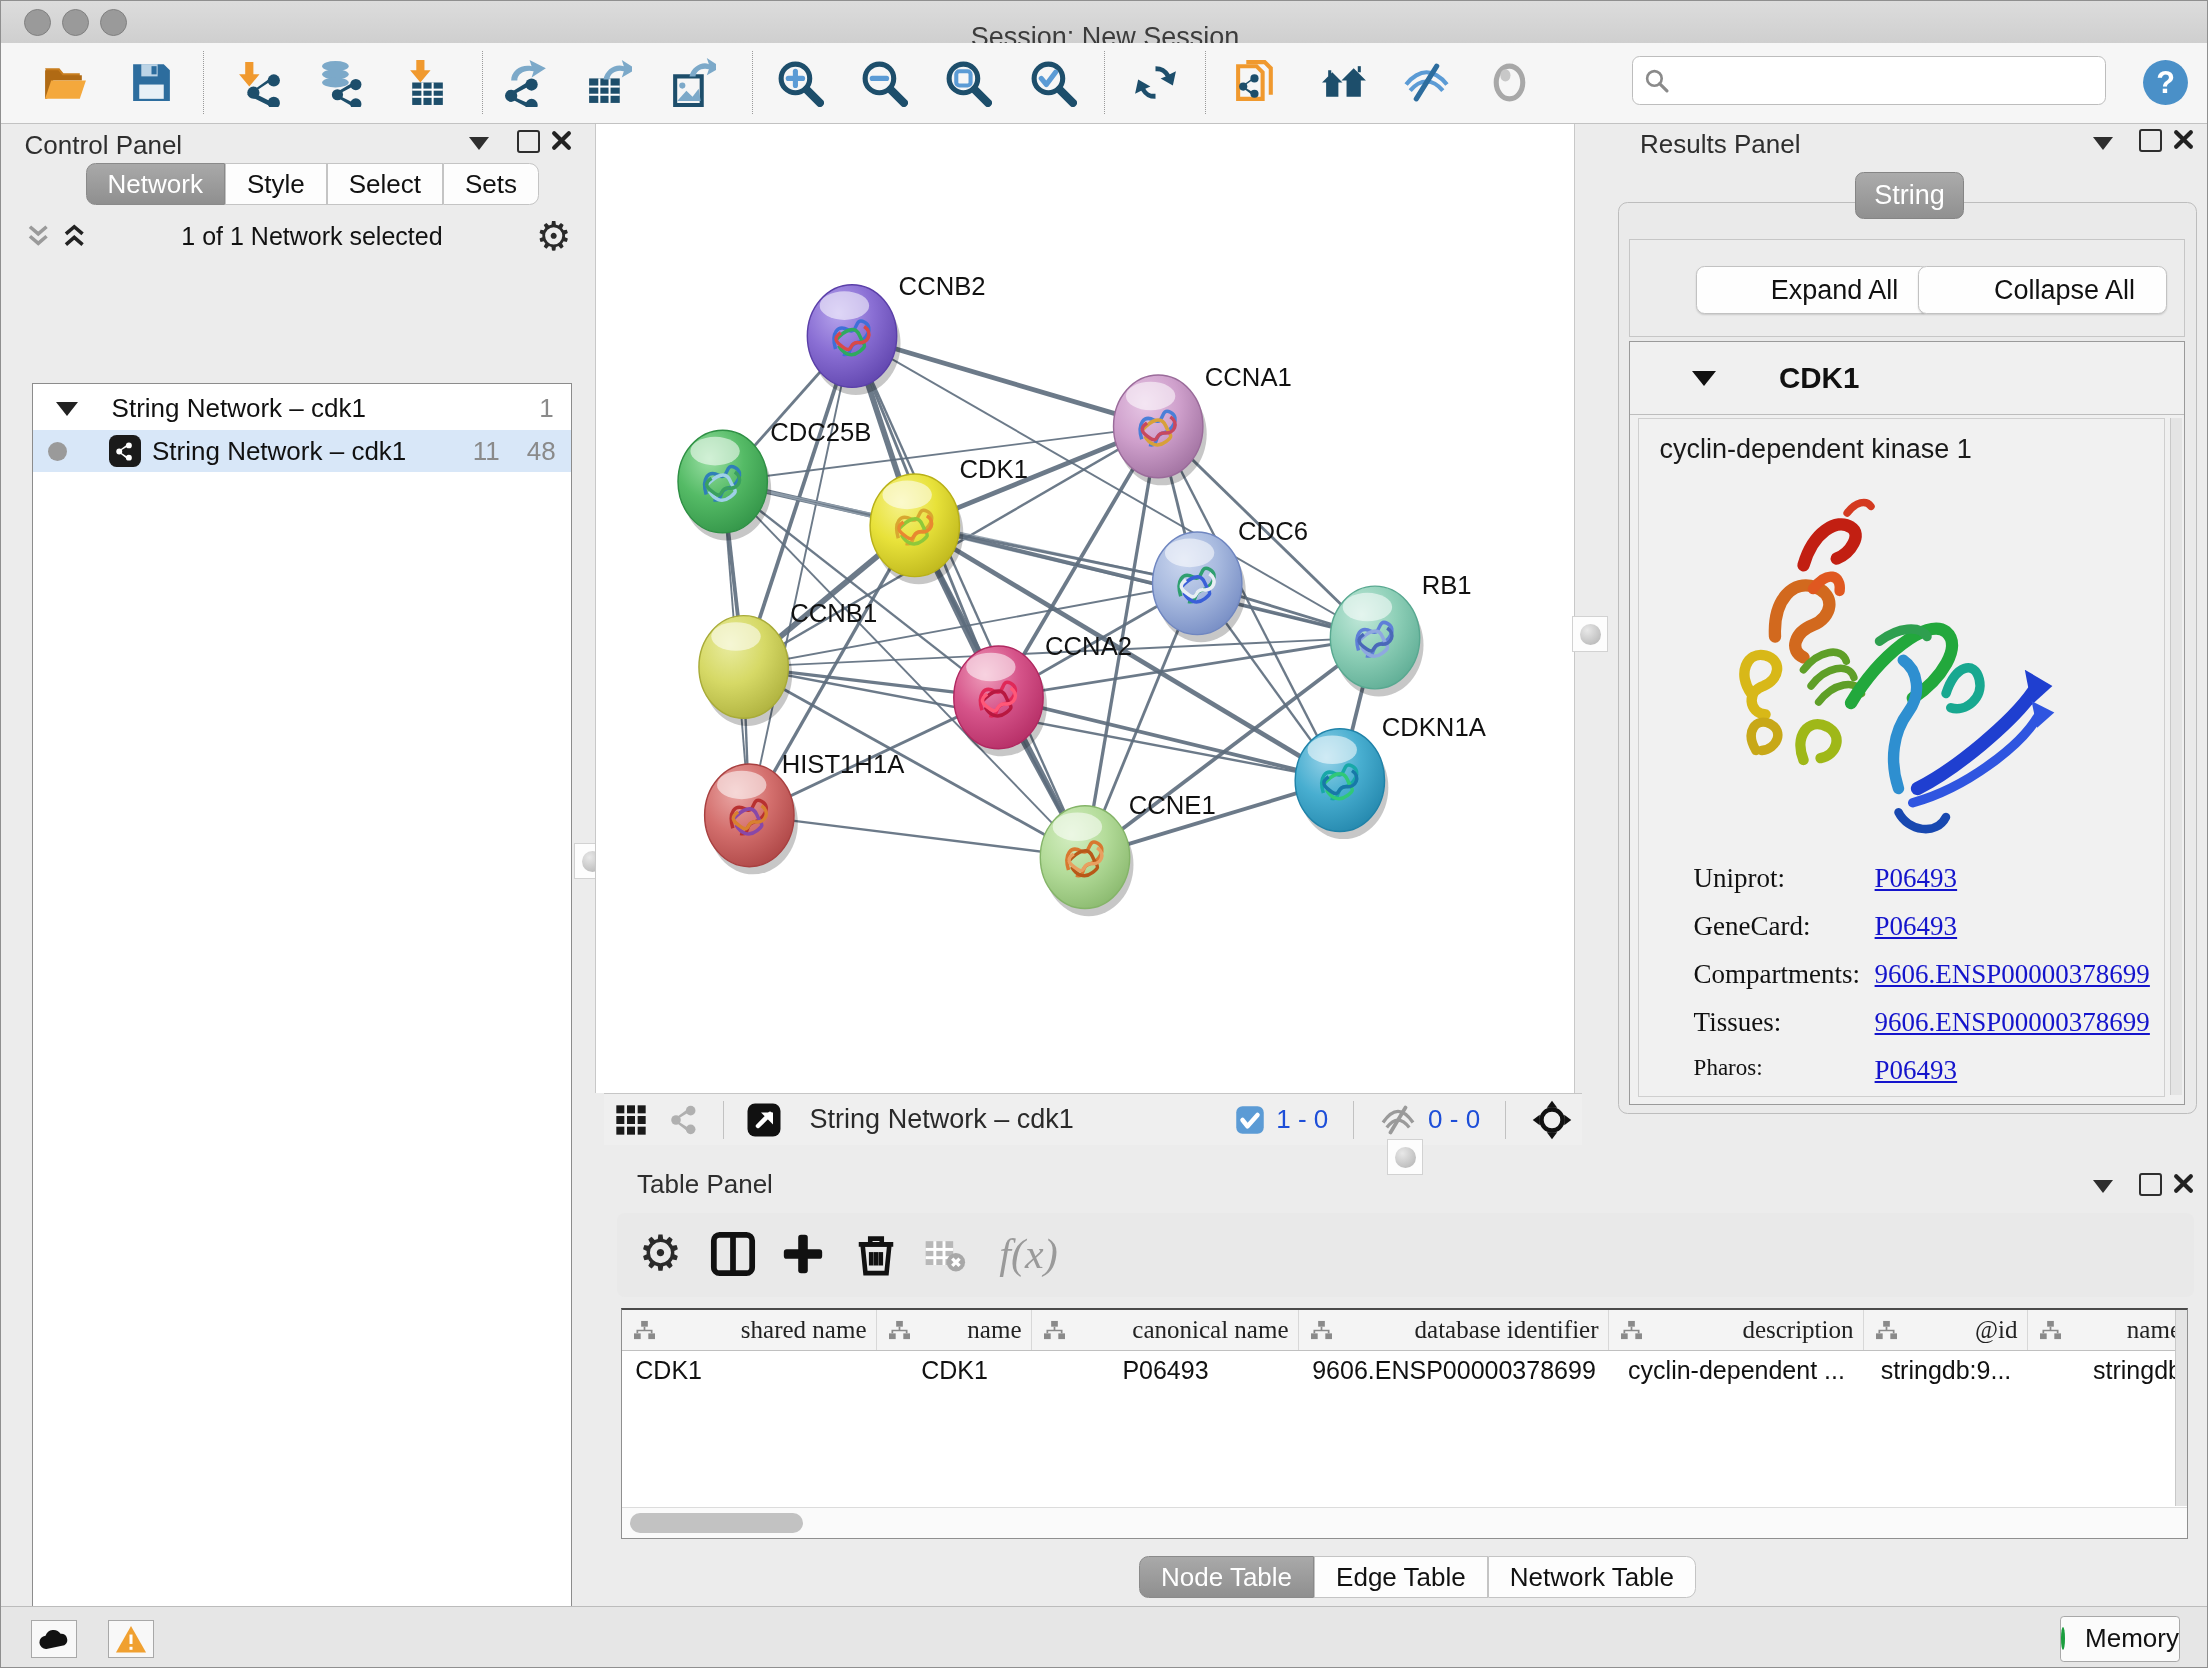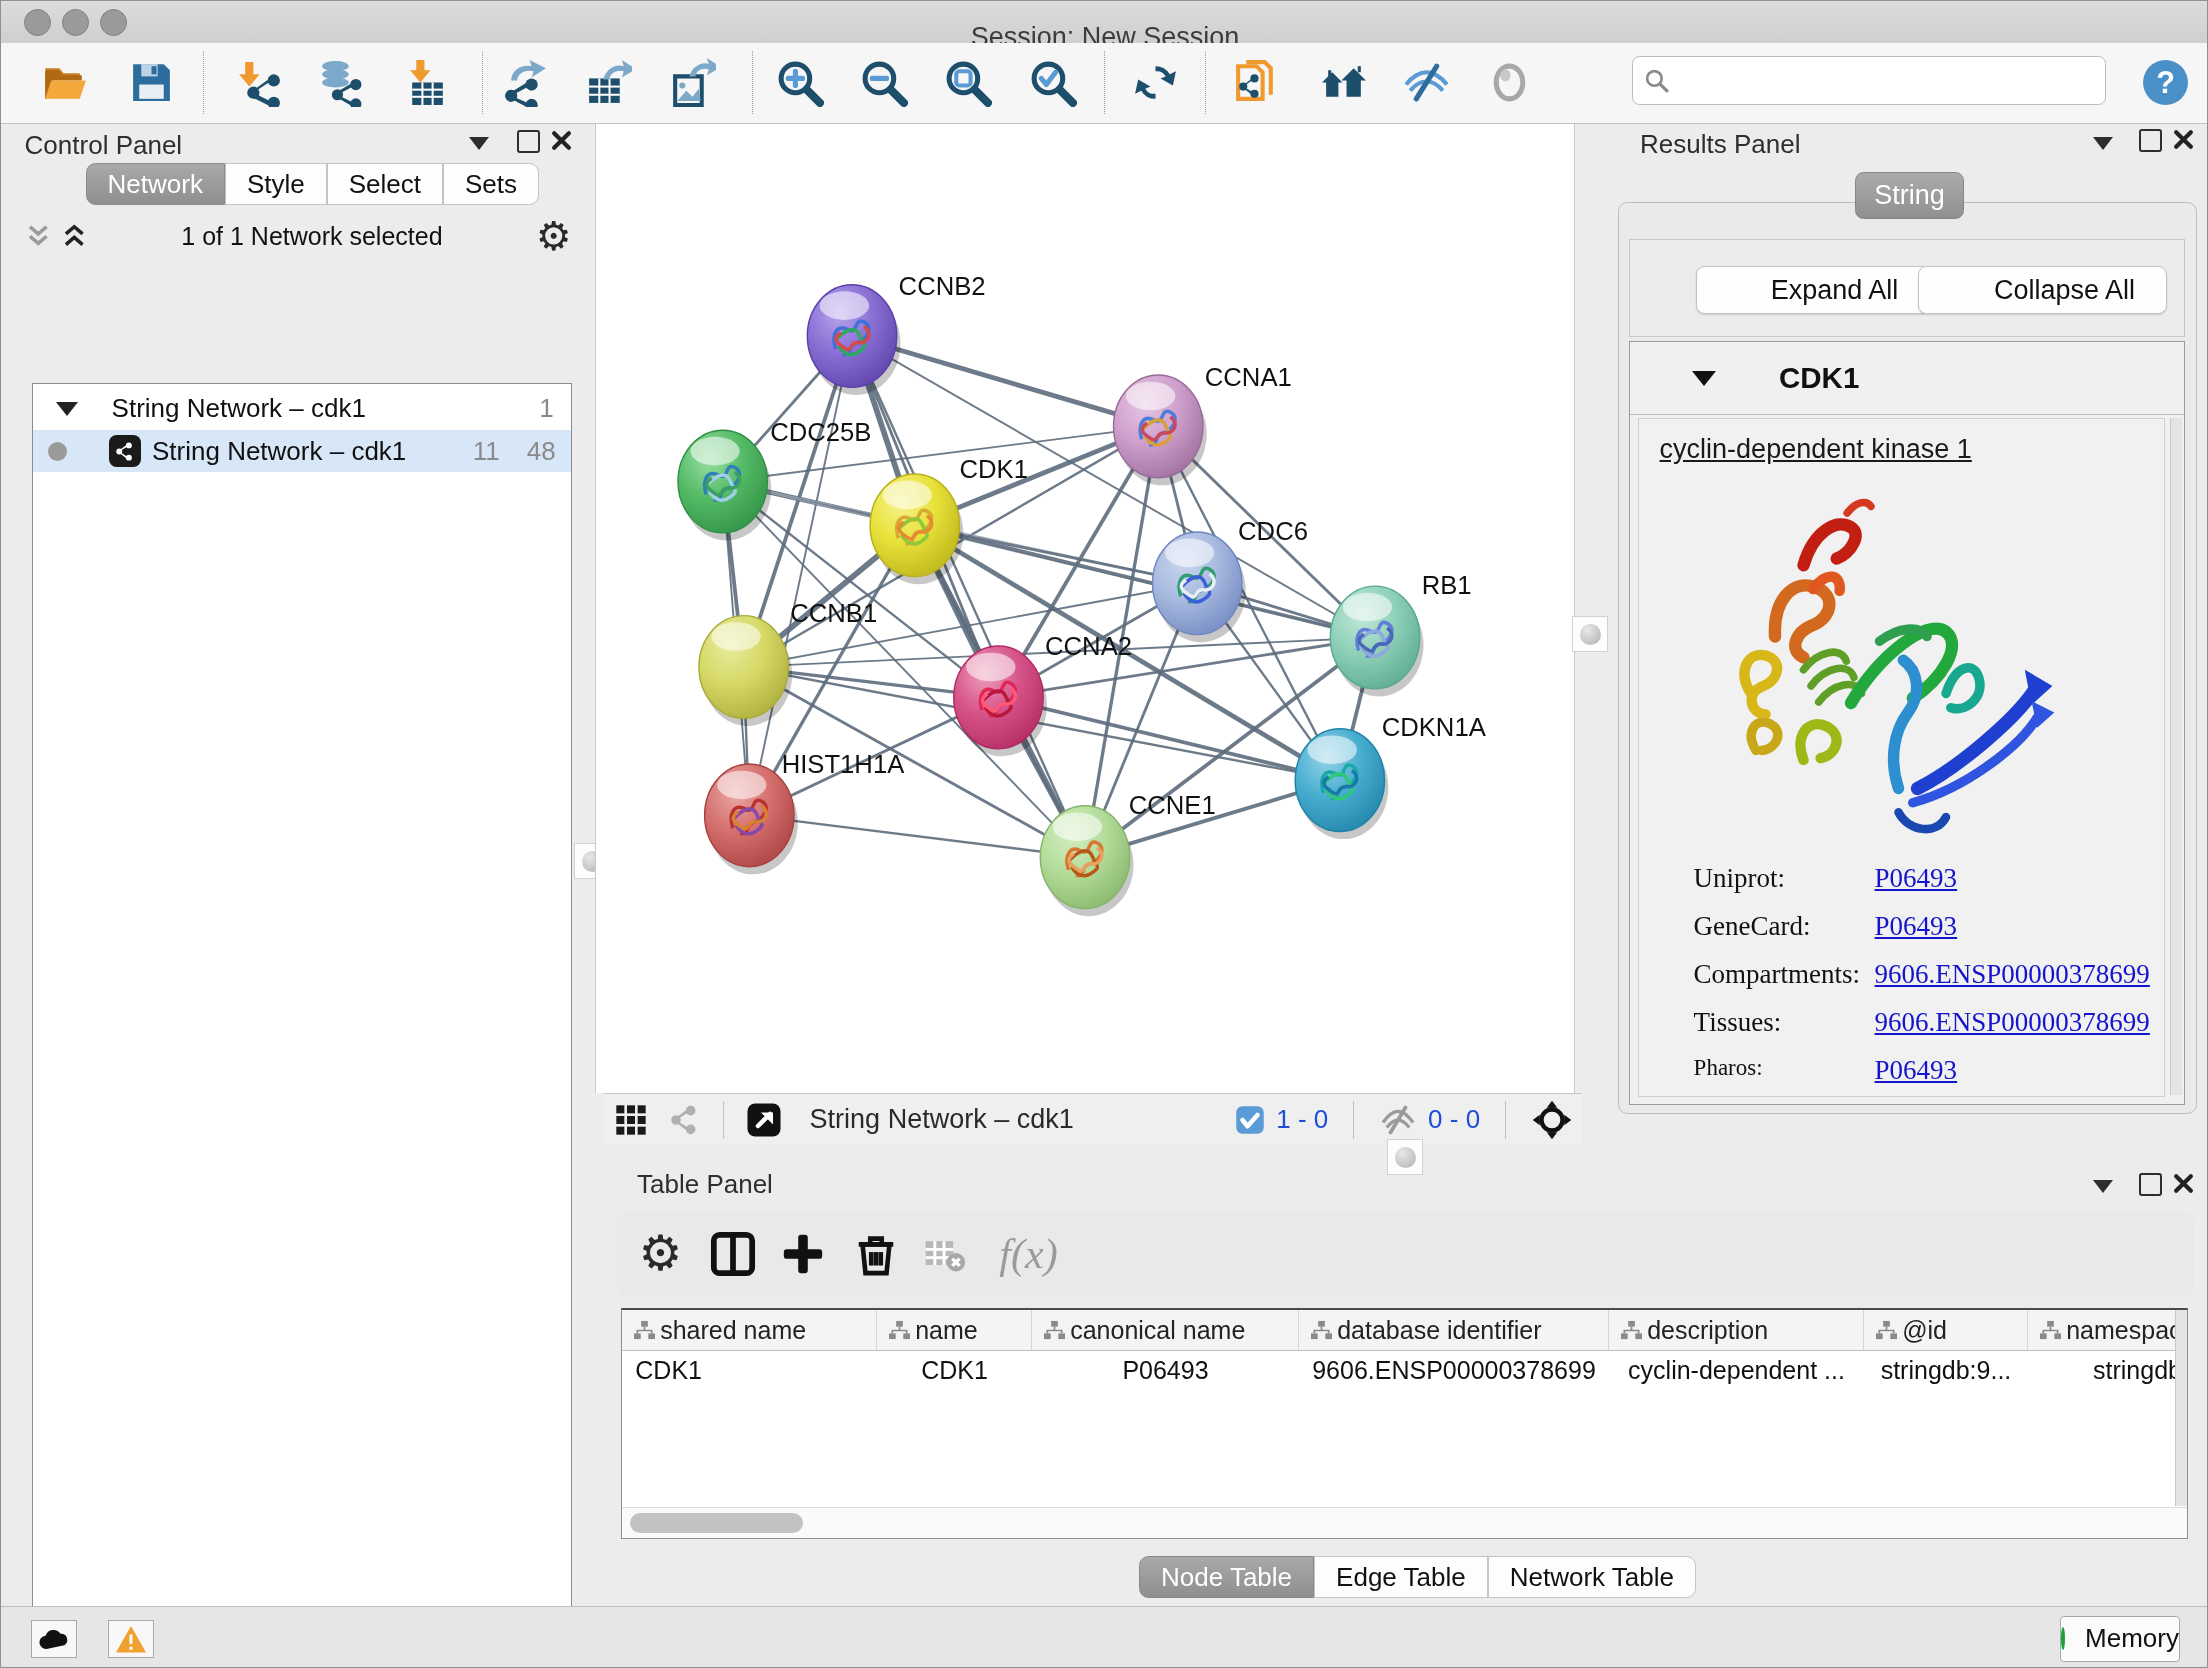--- a/index.html
+++ b/index.html
@@ -54,21 +54,21 @@
   .serif{font-family:"Liberation Serif","DejaVu Serif",serif;}
   .xlink{color:#1414cc;text-decoration:underline;cursor:pointer;}
   .scrolltrack-v{position:absolute;background:#e4e4e4;border-left:1px solid #c8c8c8;}
   
   .tp-toolbar-icon{top:1221px;width:63px;height:63px;display:flex;align-items:center;justify-content:center;cursor:pointer;}
   .table-box{left:620px;top:1307px;width:1567px;height:231px;background:#fff;border:1.9px solid #8f8f8f;
     border-top:2.9px solid #4a4a4a;box-sizing:border-box;overflow:hidden;}
   .thead{display:flex;height:40px;background:#f4f4f4;border-bottom:1.9px solid #c0c0c0;}
   .th{display:flex;align-items:center;border-right:1px solid #d8d8d8;font-size:25px;color:#222;
     padding-left:11.4px;box-sizing:border-box;flex-shrink:0;}
-  .th .lbl{flex:1;text-align:left;padding-right:9.5px;white-space:nowrap;overflow:hidden;}
+  .th .lbl{flex:1;text-align:right;padding-right:9.5px;white-space:nowrap;overflow:hidden;font-family:Liberation Serif, serif;}
   .trow{display:flex;height:38px;}
   .td{display:flex;align-items:center;font-size:25px;color:#111;box-sizing:border-box;flex-shrink:0;
     justify-content:center;white-space:nowrap;overflow:hidden;}
   .td.left{justify-content:flex-start;padding-left:13.3px;}
   .hscroll{position:absolute;left:0;bottom:0;width:100%;height:30px;background:#fafafa;border-top:1px solid #dcdcdc;}
   .hthumb{position:absolute;left:7.6px;top:4.8px;width:173px;height:20px;background:#c2c2c2;border-radius:10.5px;}
   
   .statusbar{left:0;top:1605px;width:2208px;height:63px;background:#e6e6e6;border-top:1.9px solid #bcbcbc;}
   .sb-btn{top:13.3px;width:44px;height:36px;background:#f8f8f8;border:1.9px solid #a8a8a8;display:flex;align-items:center;justify-content:center;cursor:pointer;}
   .mem-btn{top:8.6px;width:118px;height:44px;background:#fbfbfb;border:1.9px solid #a8a8a8;border-radius:3.8px;
@@ -626,21 +626,21 @@
       <span class="rp-btn" style="left:66px;width:187px;">Expand All</span>
       <span class="rp-btn" style="left:288px;width:203px;">Collapse All</span>
     </div>
 
     <div class="abs cdk-box">
       <div class="cdk-head">
         <span style="margin-left:62px;width:0;height:0;border-left:12.4px solid transparent;border-right:12.4px solid transparent;border-top:15px solid #111;"></span>
         <span style="margin-left:63px;font-size:29.5px;font-weight:bold;color:#111;">CDK1</span>
       </div>
       <div class="cdk-inner">
-        <div style="margin:15px 0 0 21px;font-size:27px;color:#1a1a1a;text-decoration:underline;">cyclin-dependent kinase 1</div>
+        <div style="margin:15px 0 0 21px;font-size:27px;color:#1a1a1a;">cyclin-dependent kinase 1</div>
 
         
         <svg width="409" height="380" viewBox="0 0 420 400" style="margin:9.5px 0 0 17px;">
           <g fill="none" stroke-linecap="round">
             <path d="M196,40 C205,28 216,26 221,33" stroke="#d43a20" stroke-width="8"></path>
             <path d="M150,95 C160,60 185,45 200,55 C212,62 200,82 185,88" stroke="#c21f12" stroke-width="13"></path>
             <path d="M120,170 C118,130 140,110 162,118 C185,126 180,150 160,158 C140,166 135,185 150,192" stroke="#d2691e" stroke-width="13"></path>
             <path d="M160,120 C175,100 190,105 188,122" stroke="#e05820" stroke-width="11"></path>
             <path d="M95,230 C80,210 90,185 110,190 C128,195 125,215 108,222 C90,228 92,250 110,252" stroke="#d8b818" stroke-width="11"></path>
             <path d="M100,290 C88,270 100,255 115,262 C130,270 122,288 106,290" stroke="#c8a818" stroke-width="10"></path>

